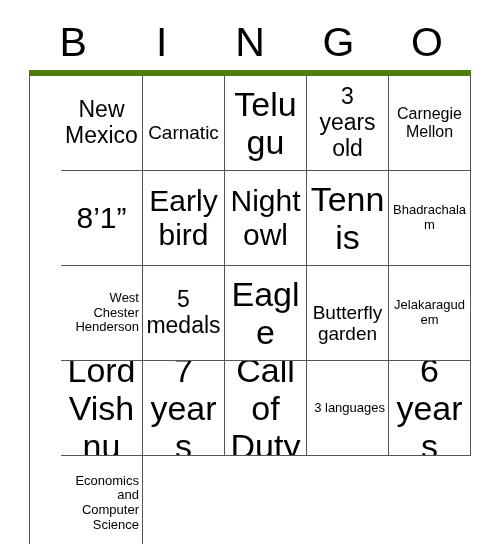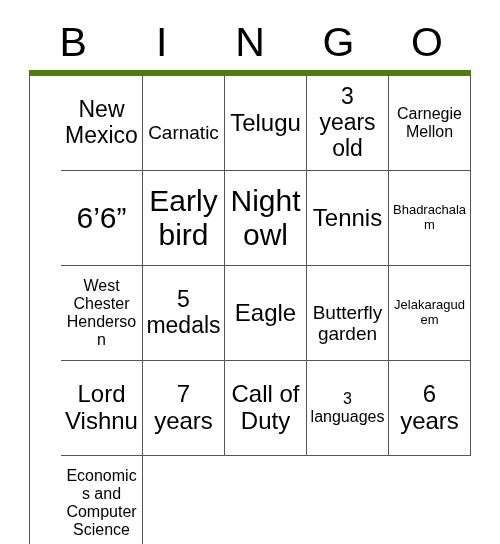--- a/index.html
+++ b/index.html
@@ -76,25 +76,25 @@
   .cell .cell-text {
     display: block;
     width: 100%;
     line-height: 1.12;
     word-wrap: break-word;
     color: #000000;
   }
 
   
   .fs-xxl .cell-text { font-size: 30px; }
-  .fs-xl  .cell-text { font-size: 24px; }
+  .fs-xl  .cell-text { font-size: 34px; }
   .fs-lg  .cell-text { font-size: 23px; }
   .fs-md  .cell-text { font-size: 19px; margin-top: 20px; }
   .fs-sm  .cell-text { font-size: 16px; }
-  .fs-xs  .cell-text { font-size: 16px; }
+  .fs-xs  .cell-text { font-size: 13px; text-align: right; }
   .fs-xxs .cell-text { font-size: 13px; }
 </style>
 </head>
 <body>
 
 <div class="card">
 
   <div class="header-row">
     <div class="header-cell">B</div>
     <div class="header-cell">I</div>
@@ -113,21 +113,21 @@
       <div class="cell fs-xl">
         <span class="cell-text">Telugu</span>
       </div>
       <div class="cell fs-lg">
         <span class="cell-text">3 years old</span>
       </div>
       <div class="cell fs-sm">
         <span class="cell-text">Carnegie Mellon</span>
       </div>
       <div class="cell fs-xxl">
-        <span class="cell-text">6’6”</span>
+        <span class="cell-text">8’1”</span>
       </div>
       <div class="cell fs-xxl">
         <span class="cell-text">Early bird</span>
       </div>
       <div class="cell fs-xxl">
         <span class="cell-text">Night owl</span>
       </div>
       <div class="cell fs-xl">
         <span class="cell-text">Tennis</span>
       </div>

